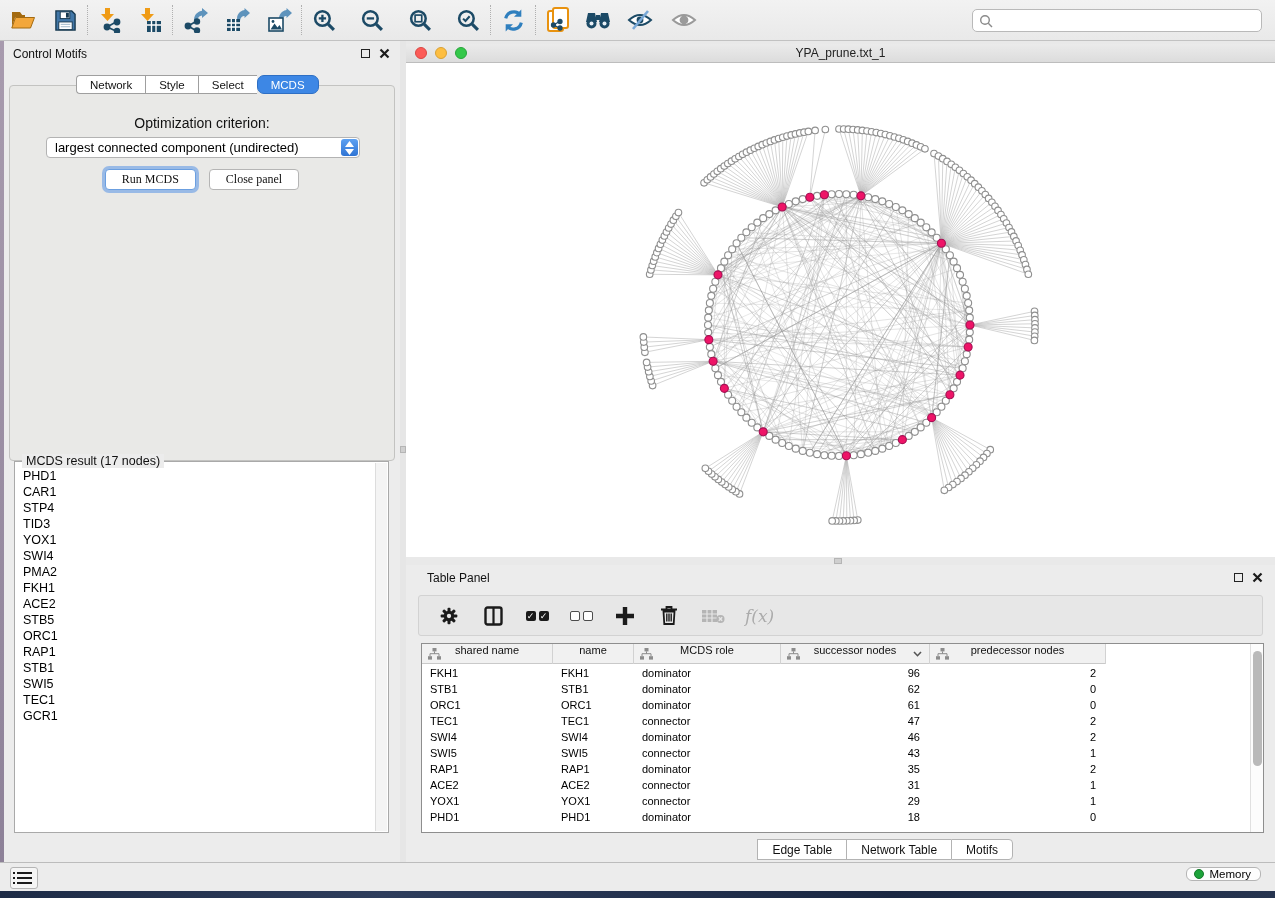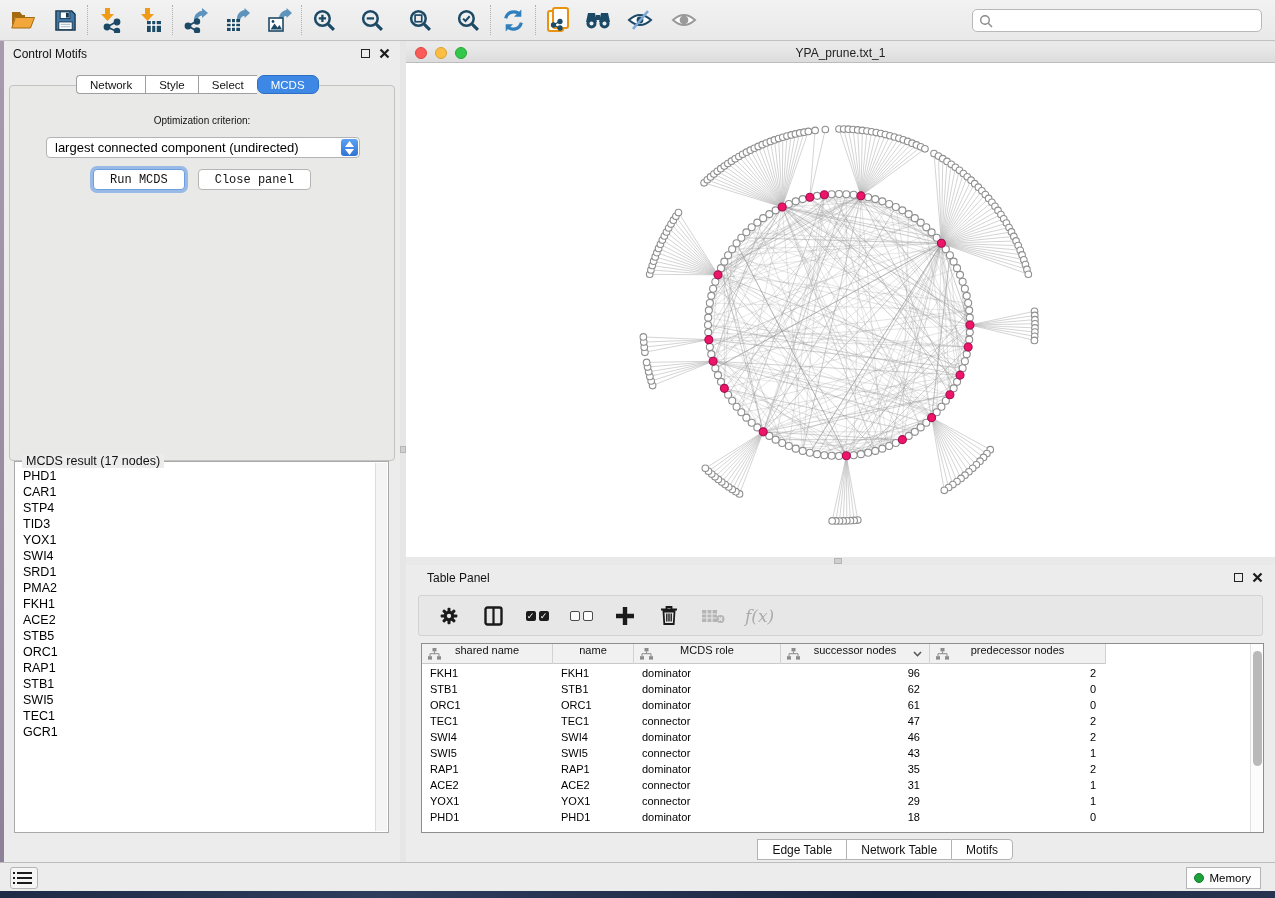--- a/index.html
+++ b/index.html
@@ -21,51 +21,51 @@
   
   .left-strip { position:absolute; left:0; top:41px; width:4px; height:822px;
     background:linear-gradient(#a89bae,#8d8198); }
   .statusbar { position:absolute; left:0; top:862px; width:1275px; height:29px;
     background:#ececec; border-top:1px solid #bcbcbc; }
   .bottom-desktop { position:absolute; left:0; top:891px; width:1275px; height:7px;
     background:linear-gradient(90deg,#1d2b46,#2e3d5c 30%,#1a2742 70%,#26344f); }
 
   .list-btn { position:absolute; left:10px; top:4px; width:28px; height:22px; background:#f5f5f5;
     border:1px solid #b5b5b5; border-radius:3px; display:flex; align-items:center; justify-content:center; cursor:pointer; }
-  .memory-btn { position:absolute; right:14px; top:4px; height:22px; padding:0 9px 0 7px;
-    background:#fdfdfd; border:1px solid #b5b5b5; border-radius:0;
+  .memory-btn { position:absolute; right:14px; top:4px; height:14px; padding:0 9px 0 7px;
+    background:#fdfdfd; border:1px solid #b5b5b5; border-radius:6px;
     display:flex; align-items:center; gap:5px; font-size:11.5px; cursor:pointer; }
   .mem-dot { width:10px; height:10px; border-radius:50%; background:#1ca23a; border:1px solid #157a2b; }
 
   
   .control-panel { position:absolute; left:4px; top:41px; width:396px; height:821px; background:#ececec; }
   .cp-header { position:absolute; left:0; top:0; width:100%; height:26px; display:flex; align-items:center; }
   .panel-title { font-size:12px; color:#111; padding-left:9px; }
   .panel-icons { position:absolute; right:10px; top:7px; display:flex; gap:9px; align-items:center; }
   .float-icon { width:9px; height:9px; border:1.6px solid #222; cursor:pointer; }
   .close-x { cursor:pointer; display:flex; }
 
   .ctabs { position:absolute; left:72px; top:34px; display:flex; z-index:2; }
   .ctab { height:19px; line-height:18px; padding:0 13px; font-size:11.5px; background:#fff;
     border:1px solid #9f9f9f; border-right:none; cursor:pointer; color:#111; }
   .ctab:first-child { border-radius:4px 0 0 4px; }
   .ctab:last-child { border-right:1px solid #9f9f9f; border-radius:0 4px 4px 0; }
   .ctab.active { background:#3d87e5; border-color:#2e6fc4; color:#fff;border-radius:7px; }
 
   .cp-tabbox { position:absolute; left:5px; top:44px; width:386px; height:376px;
     background:#e9e9e7; border:1px solid #c3c3c1; border-radius:4px; }
-  .opt-label { position:absolute; left:0; top:29px; width:100%; text-align:center; font-size:10px; color:#111; }
+  .opt-label { position:absolute; left:0; top:29px; width:100%; text-align:center; font-size:14px; color:#111; }
   .dropdown { position:absolute; left:36px; top:51px; width:314px; height:21px; background:#fff;
     border:1px solid #b3b3b3; border-radius:4px; font-size:13px; display:flex; align-items:center;
     padding-left:8px; cursor:pointer; }
   .dd-spin { position:absolute; right:1px; top:1px; width:17px; height:17px; border-radius:3px;
     background:linear-gradient(#5da1f2,#2f74d4); display:flex; flex-direction:column; align-items:center; justify-content:center; gap:2px; }
   .btn-row { position:absolute; left:0; top:83px; width:100%; display:flex; justify-content:center; gap:13px; }
   .mac-btn { height:21px; padding:0 16px; background:#fff; border:1px solid #b5b5b5; border-radius:4px;
-    font-size:12px; font-family:Liberation Mono, monospace; cursor:pointer; color:#111; }
+    font-size:12px; font-family:Liberation Serif, serif; cursor:pointer; color:#111; }
   .mac-btn.focused { box-shadow:0 0 0 3px rgba(100,155,230,.6); border-color:#6b9fe0; }
 
   .mcds-fieldset { position:absolute; left:10px; top:420px; width:375px; height:372px;
     border:1px solid #a9a9a9; background:#fff; }
   .mcds-legend { position:absolute; left:7px; top:-8px; background:#ececec; padding:0 4px;
     font-size:12.5px; color:#111; }
   .mcds-list { position:absolute; left:1px; top:6px; bottom:2px; right:14px; overflow:hidden;
     padding-left:7px; }
   .mcds-item { font-size:12.5px; line-height:16px; color:#000; cursor:default; }
   .mcds-scroll { position:absolute; right:1px; top:1px; width:12px; bottom:1px;
@@ -334,21 +334,20 @@
   </div>
   <div class="mcds-fieldset">
     <span class="mcds-legend">MCDS result (17 nodes)</span>
     <div class="mcds-list">
         <div class="mcds-item">PHD1</div>
         <div class="mcds-item">CAR1</div>
         <div class="mcds-item">STP4</div>
         <div class="mcds-item">TID3</div>
         <div class="mcds-item">YOX1</div>
         <div class="mcds-item">SWI4</div>
-        <div class="mcds-item">SRD1</div>
         <div class="mcds-item">PMA2</div>
         <div class="mcds-item">FKH1</div>
         <div class="mcds-item">ACE2</div>
         <div class="mcds-item">STB5</div>
         <div class="mcds-item">ORC1</div>
         <div class="mcds-item">RAP1</div>
         <div class="mcds-item">STB1</div>
         <div class="mcds-item">SWI5</div>
         <div class="mcds-item">TEC1</div>
         <div class="mcds-item">GCR1</div>

